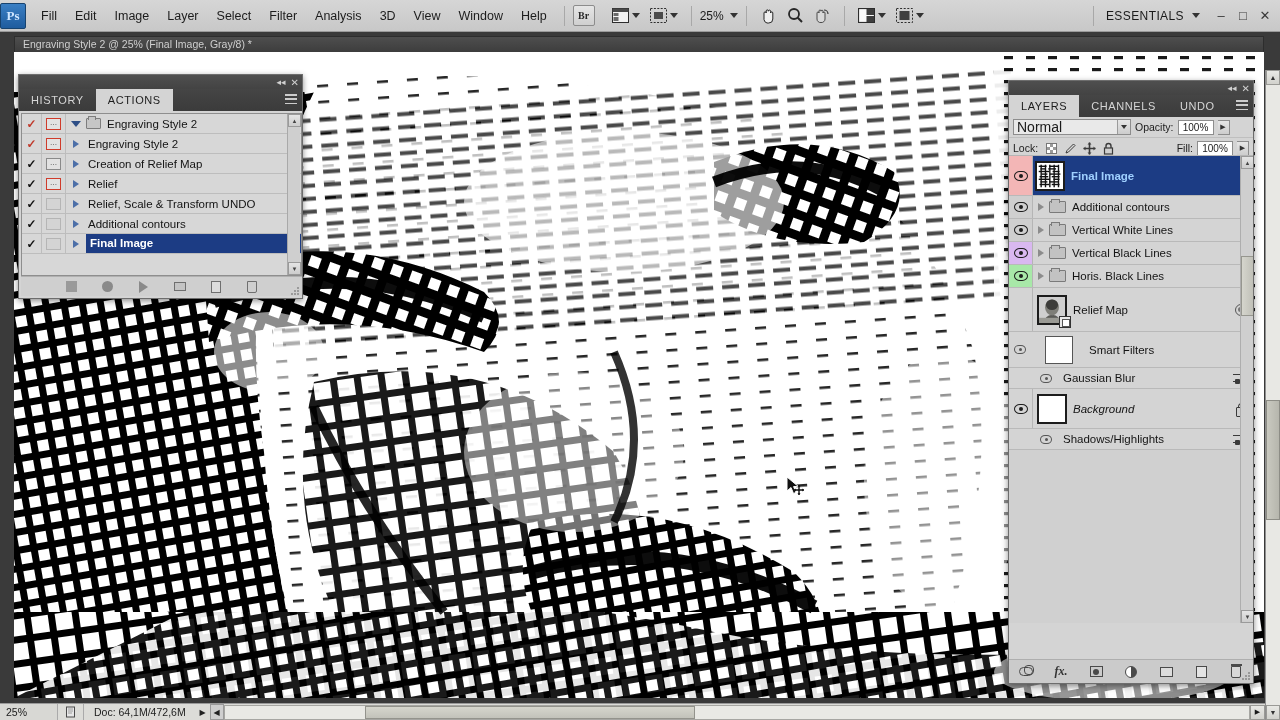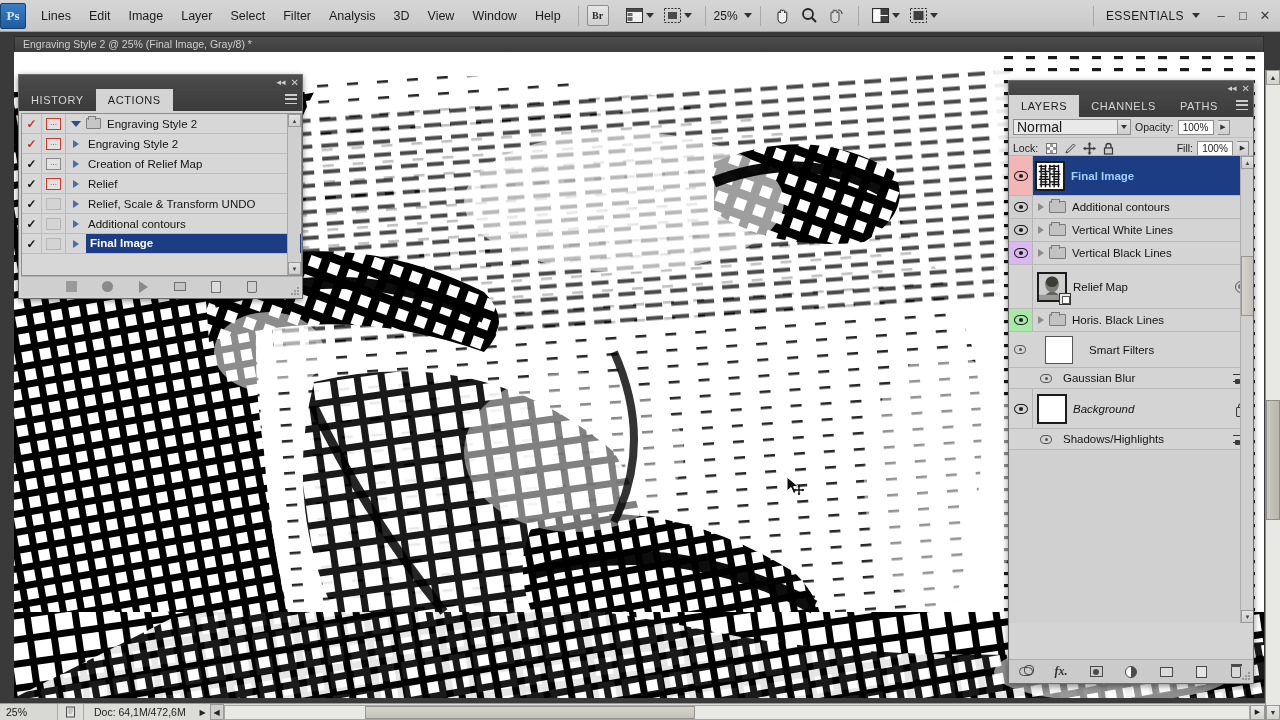--- a/index.html
+++ b/index.html
@@ -310,21 +310,21 @@
   .tiny-x { font-size:10px; }
 </style>
 </head>
 <body>
 
 <div id="app">
 
   <div class="menubar">
     <div class="ps-logo">Ps</div>
 
-    <div class="menu-item">Lines</div>
+    <div class="menu-item">Fill</div>
     <div class="menu-item">Edit</div>
     <div class="menu-item">Image</div>
     <div class="menu-item">Layer</div>
     <div class="menu-item">Select</div>
     <div class="menu-item">Filter</div>
     <div class="menu-item">Analysis</div>
     <div class="menu-item">3D</div>
     <div class="menu-item">View</div>
     <div class="menu-item">Window</div>
     <div class="menu-item">Help</div>
@@ -673,21 +673,21 @@
     </div>
 
     <div class="panel" id="layers-panel">
       <div class="panel-bar">
         <span class="pb-btn">◂◂</span>
         <span class="pb-btn tiny-x">✕</span>
       </div>
       <div class="tabrow">
         <div class="ptab active">LAYERS</div>
         <div class="ptab">CHANNELS</div>
-        <div class="ptab">PATHS</div>
+        <div class="ptab">UNDO</div>
         <div class="pmenu dark">
             <i></i>
             <i></i>
             <i></i>
           </div>
       </div>
 
       <div class="lay-opt">
         <div class="blend-select">
           <span>Normal</span>
@@ -801,49 +801,49 @@
                 <i></i>
               </span>
           </div>
           <div class="ltri">
               <span class="tri-right"></span>
             </div>
           <div class="lfolder"></div>
           <div class="lname">Vertical Black Lines</div>
         </div>
 
+        <div class="lrow">
+          <div class="eye-cell" style="background:#a8e8a8">
+            <span class="eye">
+                <i></i>
+              </span>
+          </div>
+          <div class="ltri">
+              <span class="tri-right"></span>
+            </div>
+          <div class="lfolder"></div>
+          <div class="lname">Horis. Black Lines</div>
+        </div>
+
         <div class="lrow big" style="height:44px">
           <div class="eye-cell"></div>
           <div class="lthumb" style="margin-left:4px">
             <svg width="100%" height="100%" viewBox="0 0 30 30">
               <rect width="30" height="30" fill="#cfcfcf"></rect>
               <ellipse cx="15" cy="12" rx="8" ry="9" fill="#7e7e78"></ellipse>
               <ellipse cx="15" cy="9" rx="7" ry="6" fill="#3c3c3a"></ellipse>
               <path d="M4 30 Q9 20 15 21 Q22 20 26 30 Z" fill="#5b5b57"></path>
               <rect x="0" y="24" width="30" height="6" fill="#9a9a94"></rect>
             </svg>
             <span class="so-badge"></span>
           </div>
           <div class="lname">Relief Map</div>
           <div class="right-ic">
             <span class="fx-mask"></span>
           </div>
-        </div>
-
-        <div class="lrow">
-          <div class="eye-cell" style="background:#a8e8a8">
-            <span class="eye">
-                <i></i>
-              </span>
-          </div>
-          <div class="ltri">
-              <span class="tri-right"></span>
-            </div>
-          <div class="lfolder"></div>
-          <div class="lname">Horis. Black Lines</div>
         </div>
 
         <div class="lrow" style="height:36px">
           <div class="sub-eye">
             <span class="eye">
                 <i></i>
               </span>
           </div>
           <div class="lthumb sm white" style="margin-left:14px;width:28px;height:28px"></div>
           <div class="lname" style="padding-left:10px">Smart Filters</div>

